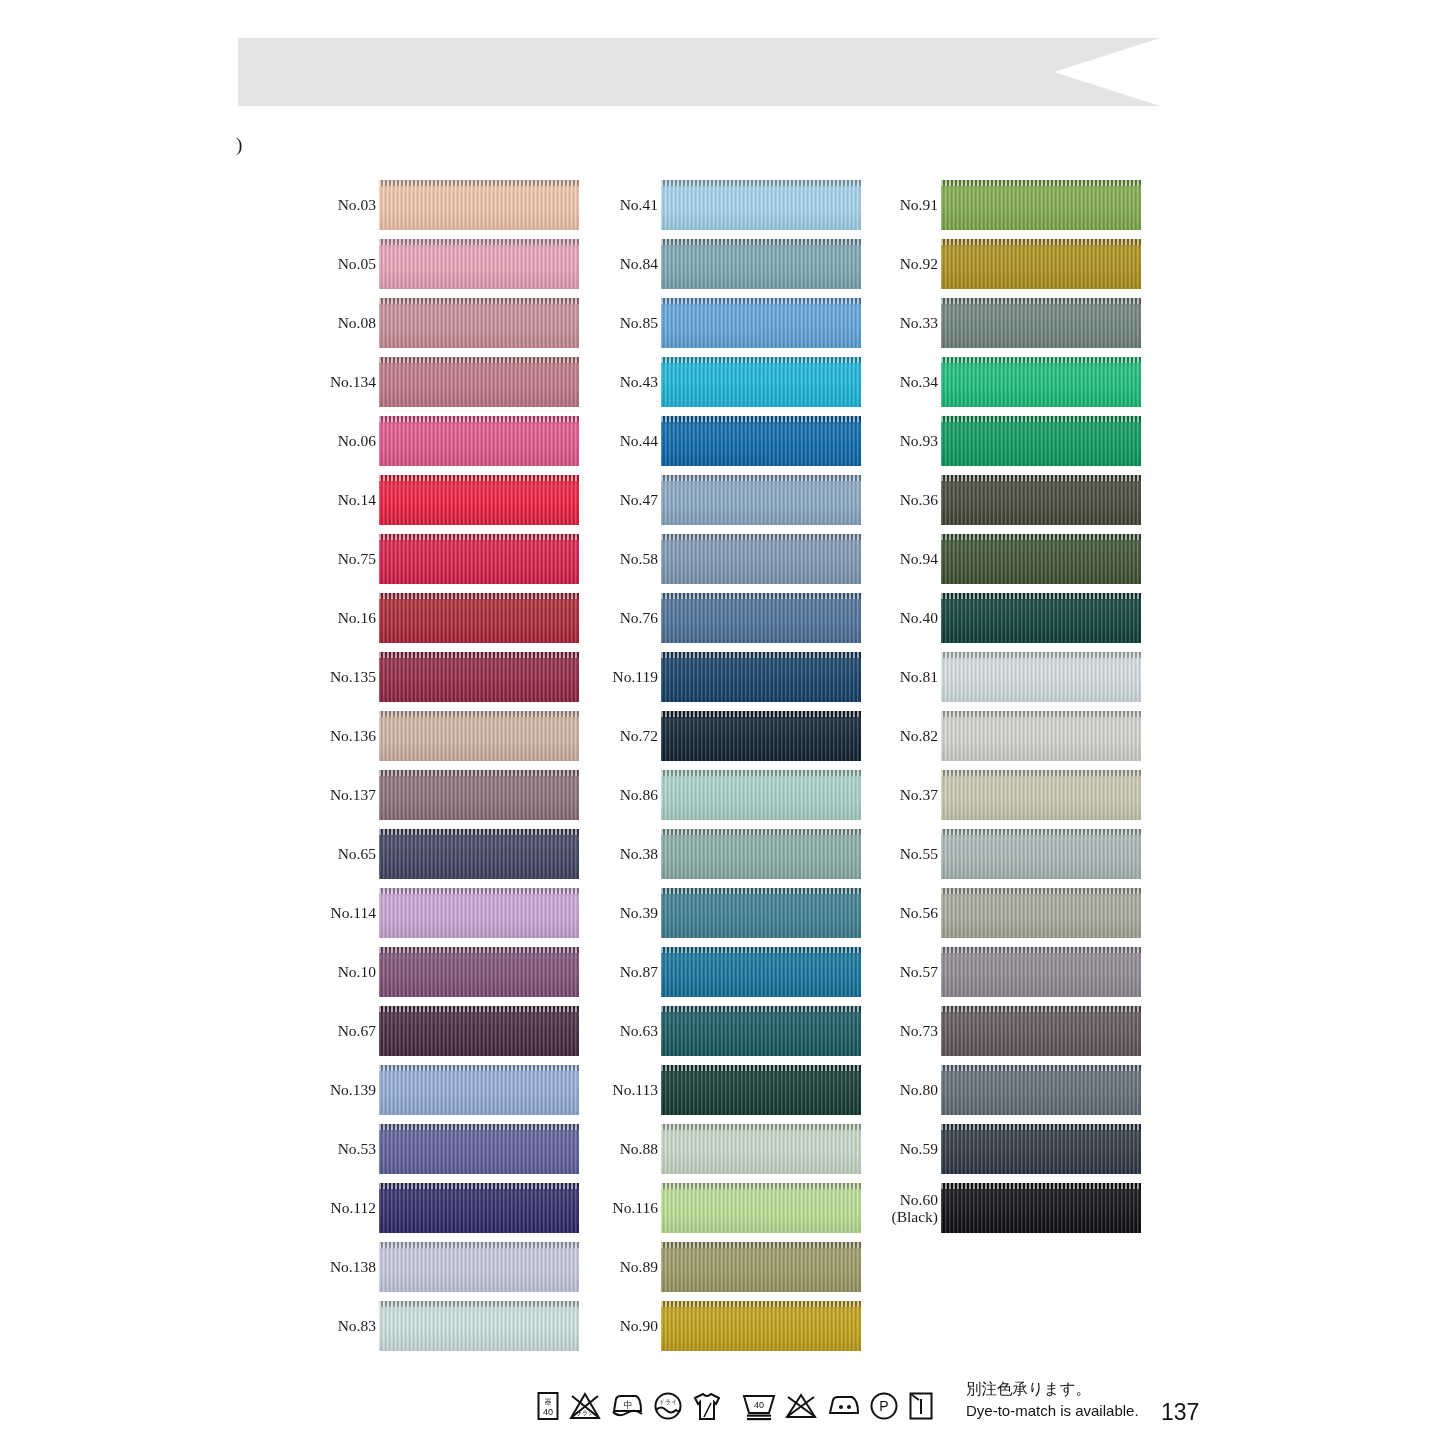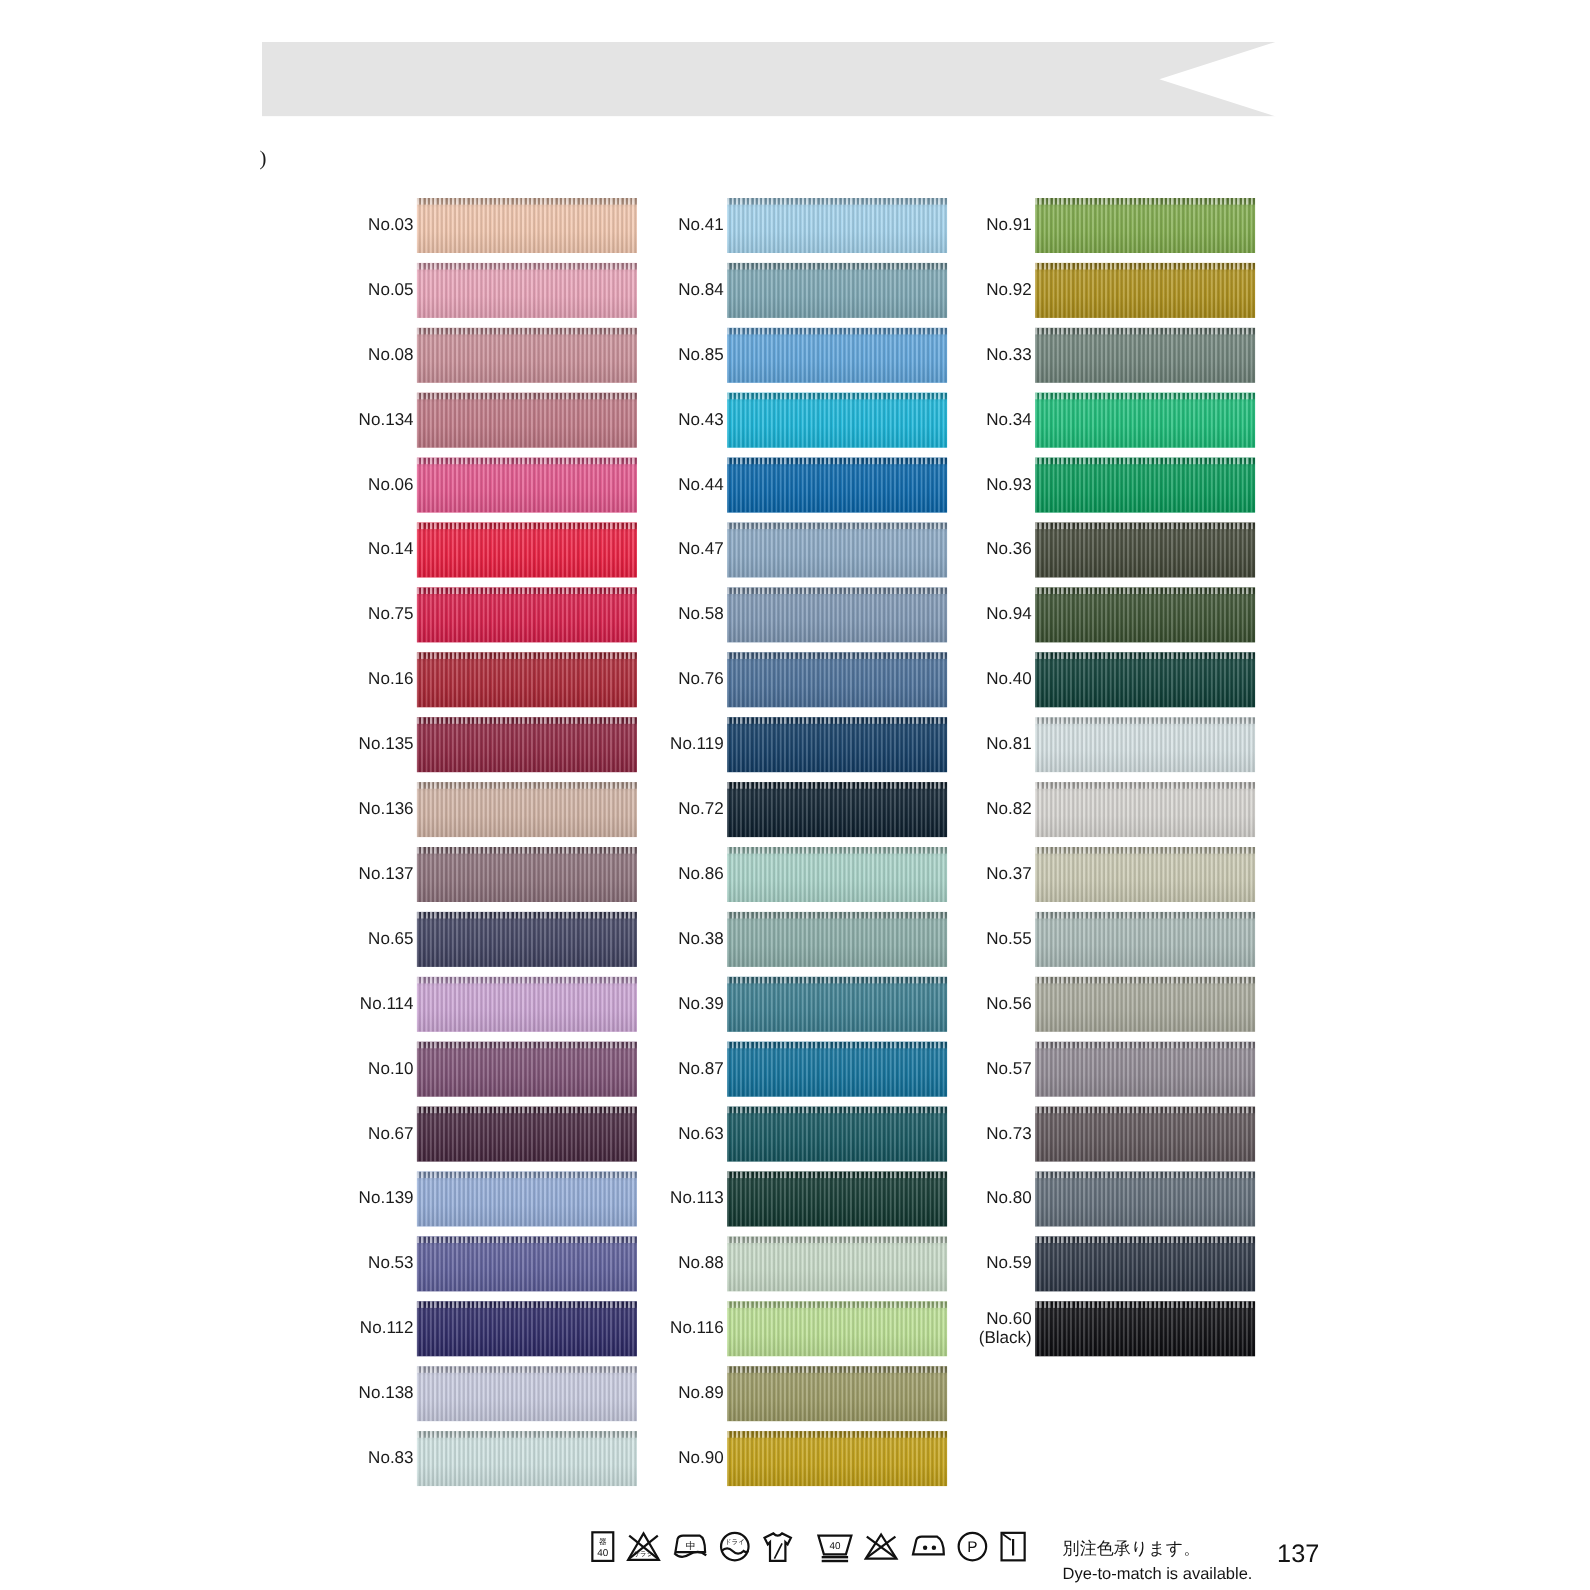--- a/index.html
+++ b/index.html
@@ -46,20 +46,21 @@
     font-family: "Liberation Serif", serif;
   }
 
   
   .grid {
     position: absolute;
     left: 0;
     top: 0;
     width: 1146px;
     height: 1445px;
+    font-family: Liberation Serif, serif;
   }
   .column {
     position: absolute;
     top: 180px;
   }
   .col-1 { left: 318px; }
   .col-2 { left: 600px; }
   .col-3 { left: 880px; }
 
   .row {
@@ -142,21 +143,21 @@
   
   .footer-note {
     position: absolute;
     left: 966px;
     top: 1378px;
     font-size: 15px;
     line-height: 1.42;
     color: #141414;
     white-space: nowrap;
   }
-  .footer-note .jp { font-size: 15.5px; margin-top: 20px; }
+  .footer-note .jp { font-size: 15.5px; }
   .page-number {
     position: absolute;
     left: 1161px;
     top: 1399px;
     font-size: 23px;
     color: #141414;
   }
 </style>
 </head>
 <body>

